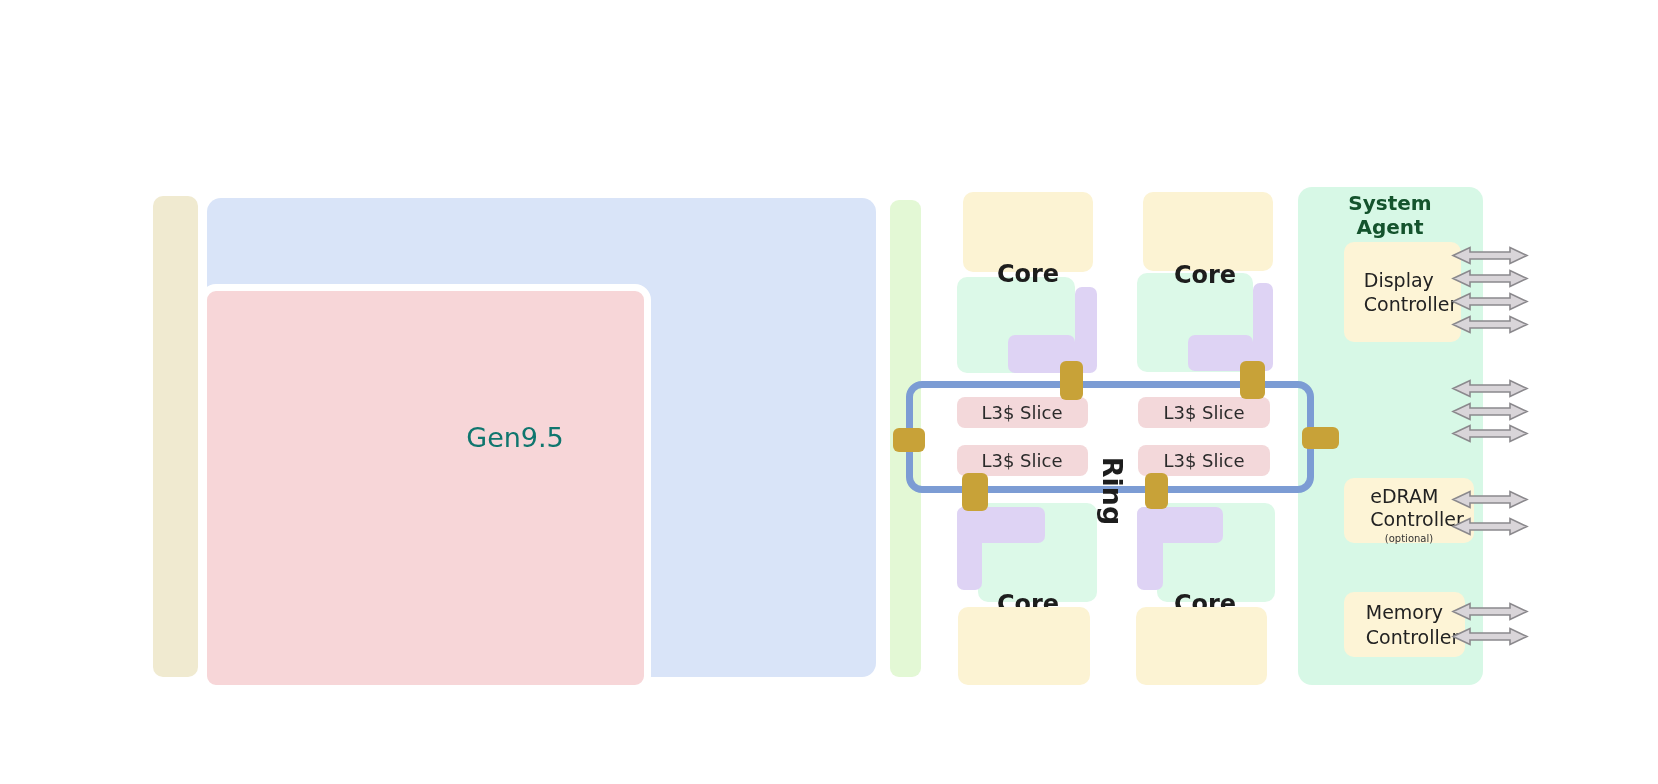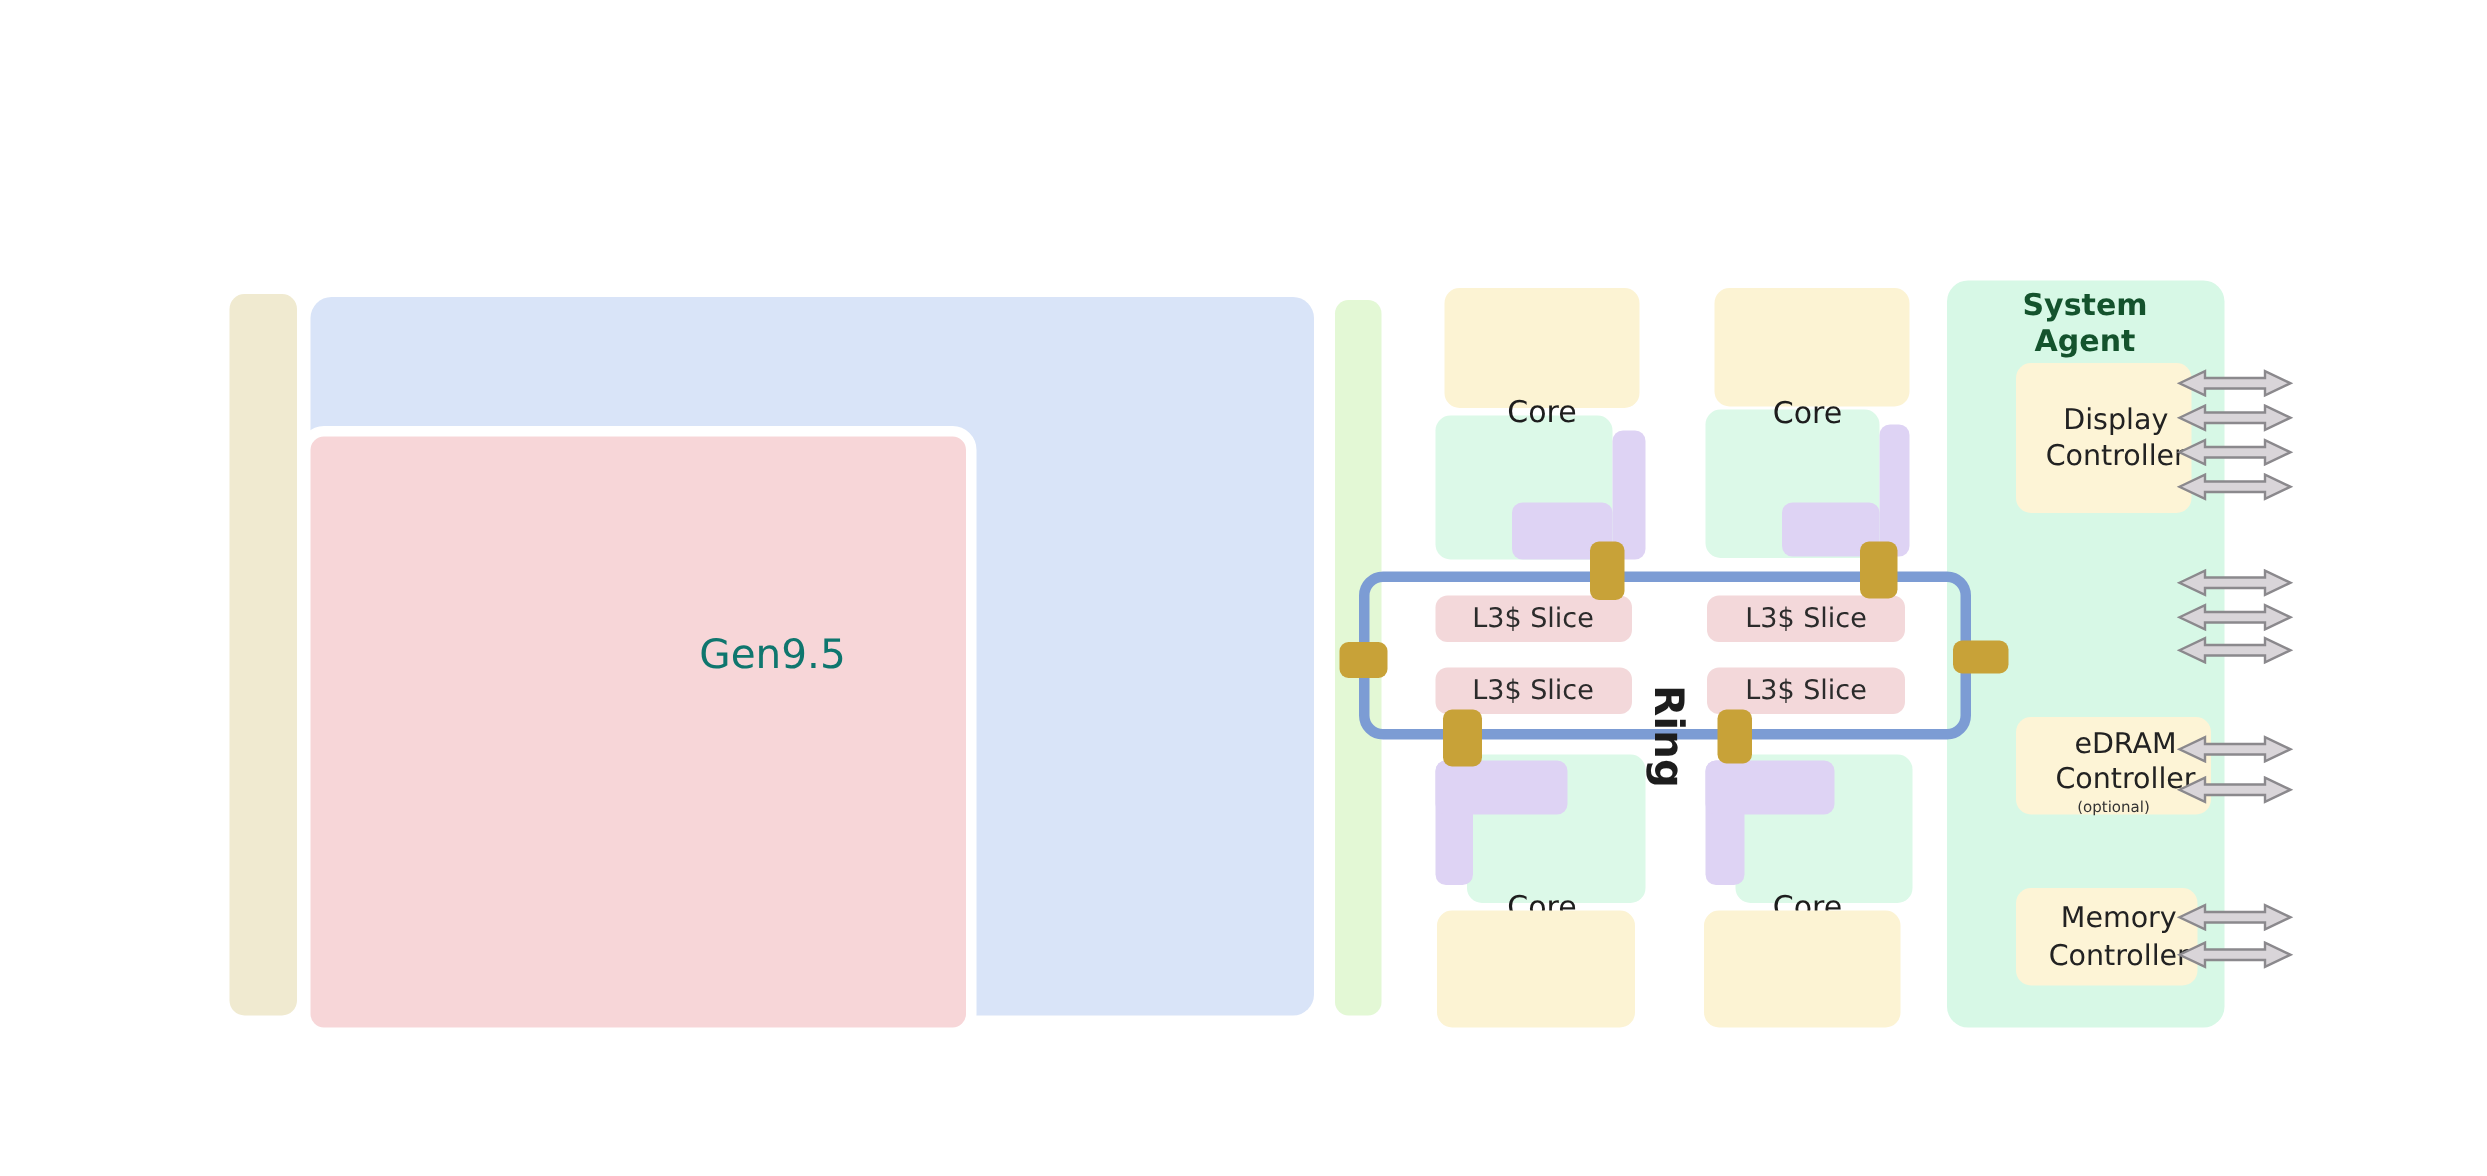--- a/index.html
+++ b/index.html
@@ -11,21 +11,21 @@
     position:absolute;left:20px;top:2px;
     font-family:"Liberation Sans",sans-serif;
     font-size:67px;line-height:1.1;color:#000;font-weight:400;letter-spacing:-1px;
     white-space:nowrap;
   }
   .blk{position:absolute;border-radius:10px;}
   .lbl{
     position:absolute;transform:translate(-50%,-50%);
     color:#1d1d1d;white-space:nowrap;line-height:1;
   }
-  .core-lbl{font-weight:normal;font-size:20px;}
+  .core-lbl{font-weight:bold;font-size:24px;}
   .l3-lbl{font-size:18px;color:#2b2b2b;}
   .gpu-lbl{font-size:27px;color:#0f766e;}
   .ring-lbl{font-weight:bold;font-size:27px;transform:translate(-50%,-50%) rotate(90deg);}
   
   .die-strip{left:153px;top:196px;width:45px;height:481px;background:#f0ead0;}
   .gpu-region{left:207px;top:198px;width:669px;height:479px;background:#d9e4f8;border-radius:14px;}
   .gpu-block{
     left:200px;top:284px;width:451px;height:408px;box-sizing:border-box;
     background:#f7d6d8;border:7px solid #ffffff;border-radius:16px;
   }
@@ -42,21 +42,21 @@
   .l3{background:#f3d8da;border-radius:8px;}
   
   .sa-block{left:1298px;top:187px;width:185px;height:498px;background:#d7f8e6;border-radius:14px;}
   .sa-title{
     position:absolute;left:1390px;top:191px;transform:translateX(-50%);
     font-weight:bold;font-size:20px;line-height:24px;color:#14532d;
     text-align:center;white-space:pre-line;
   }
   .io-block{position:absolute;background:#fdf4d6;border-radius:10px;
     display:flex;flex-direction:column;align-items:center;justify-content:center;}
-  .io-lbl{font-size:19px;line-height:24px;color:#222;text-align:center;white-space:pre-line;margin-left:16px;}
+  .io-lbl{font-size:19px;line-height:24px;color:#222;text-align:left;white-space:pre-line;margin-left:16px;}
   .io-note{font-size:10px;color:#333;margin-top:2px;}
   .arrow-stack{position:absolute;left:1451px;display:flex;flex-direction:column;}
   .arrow{width:78px;height:19px;line-height:0;}
 </style>
 </head>
 <body>
 
 <div class="canvas">
 
 

